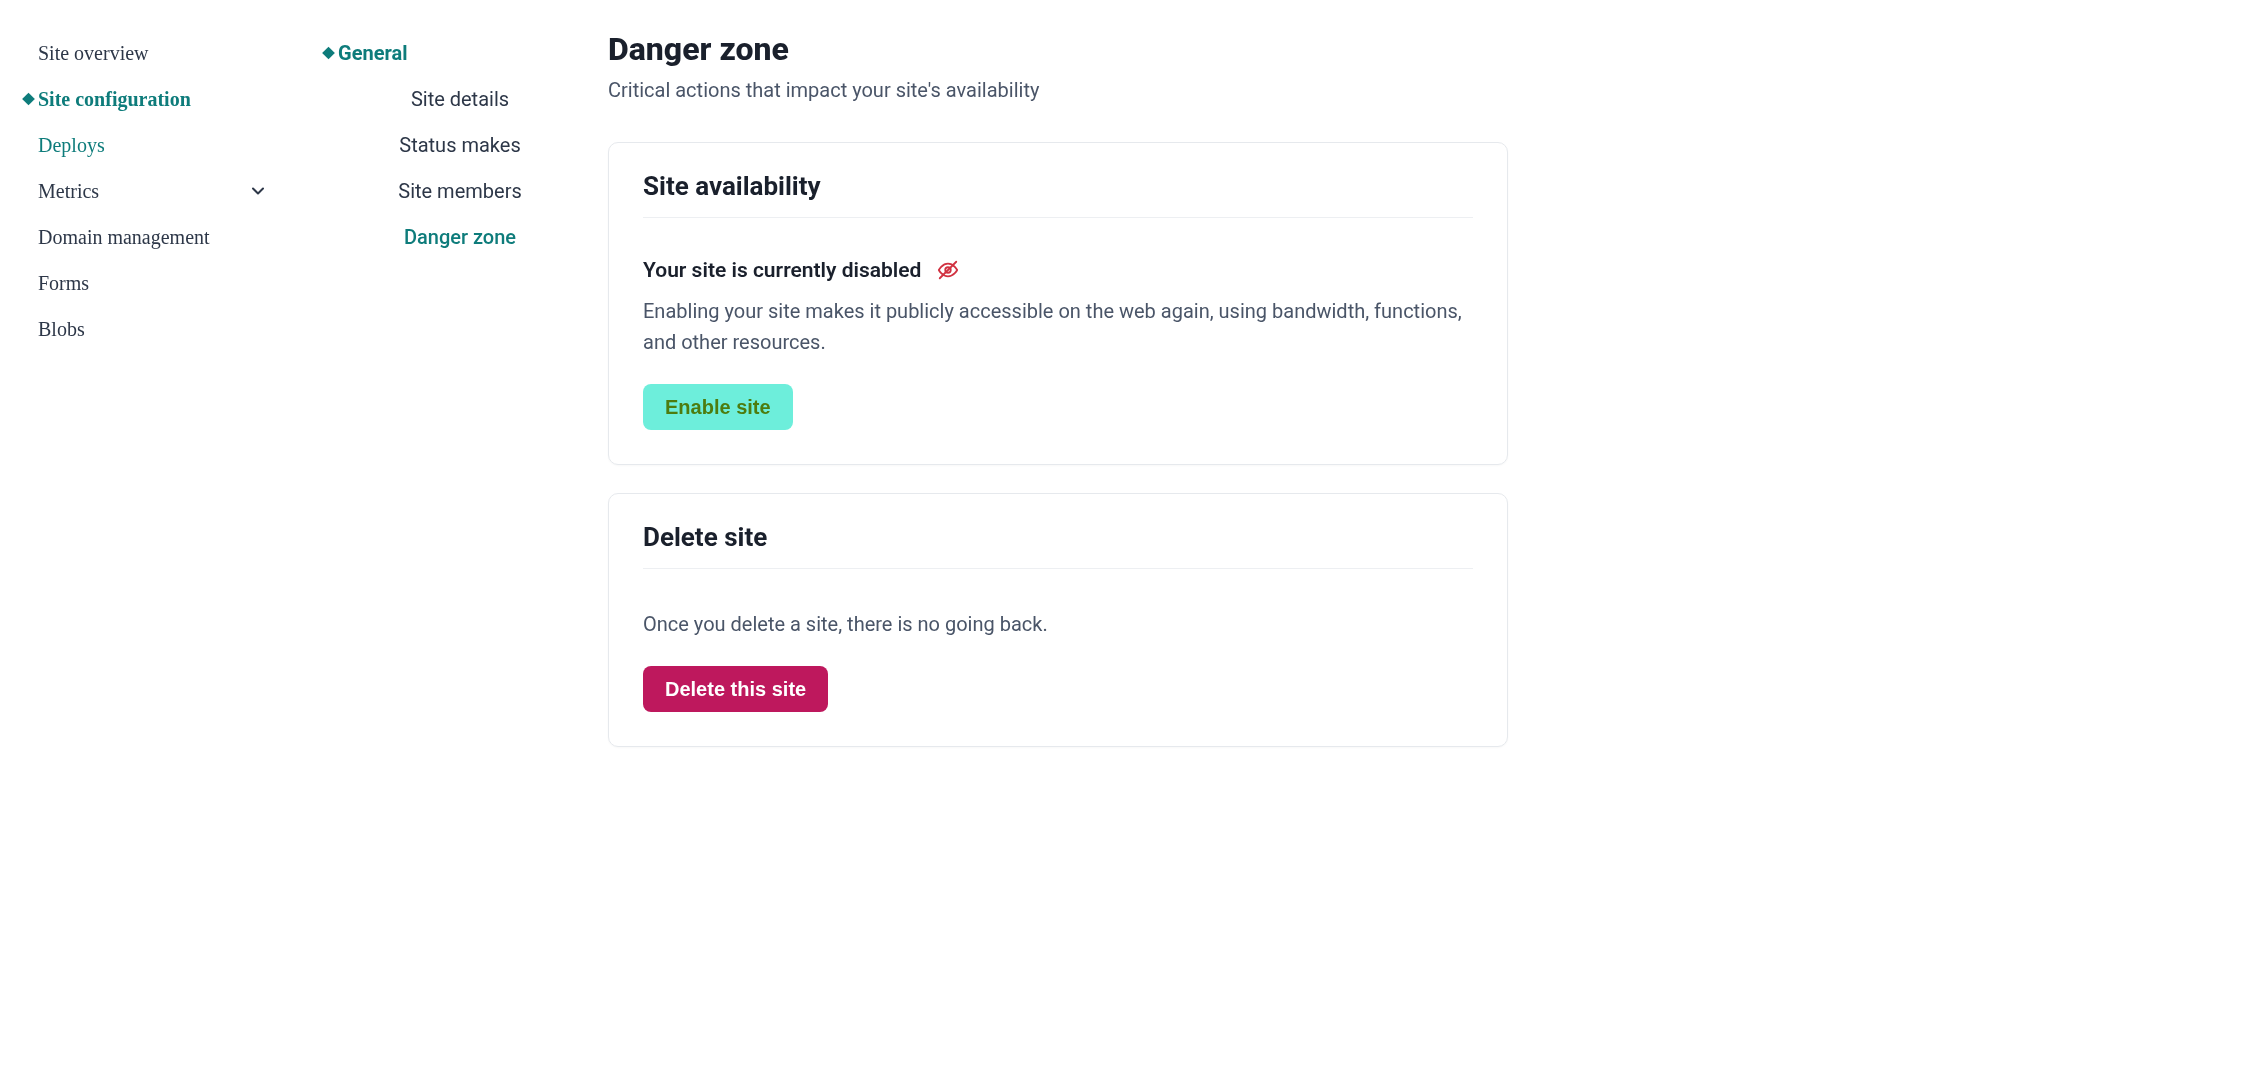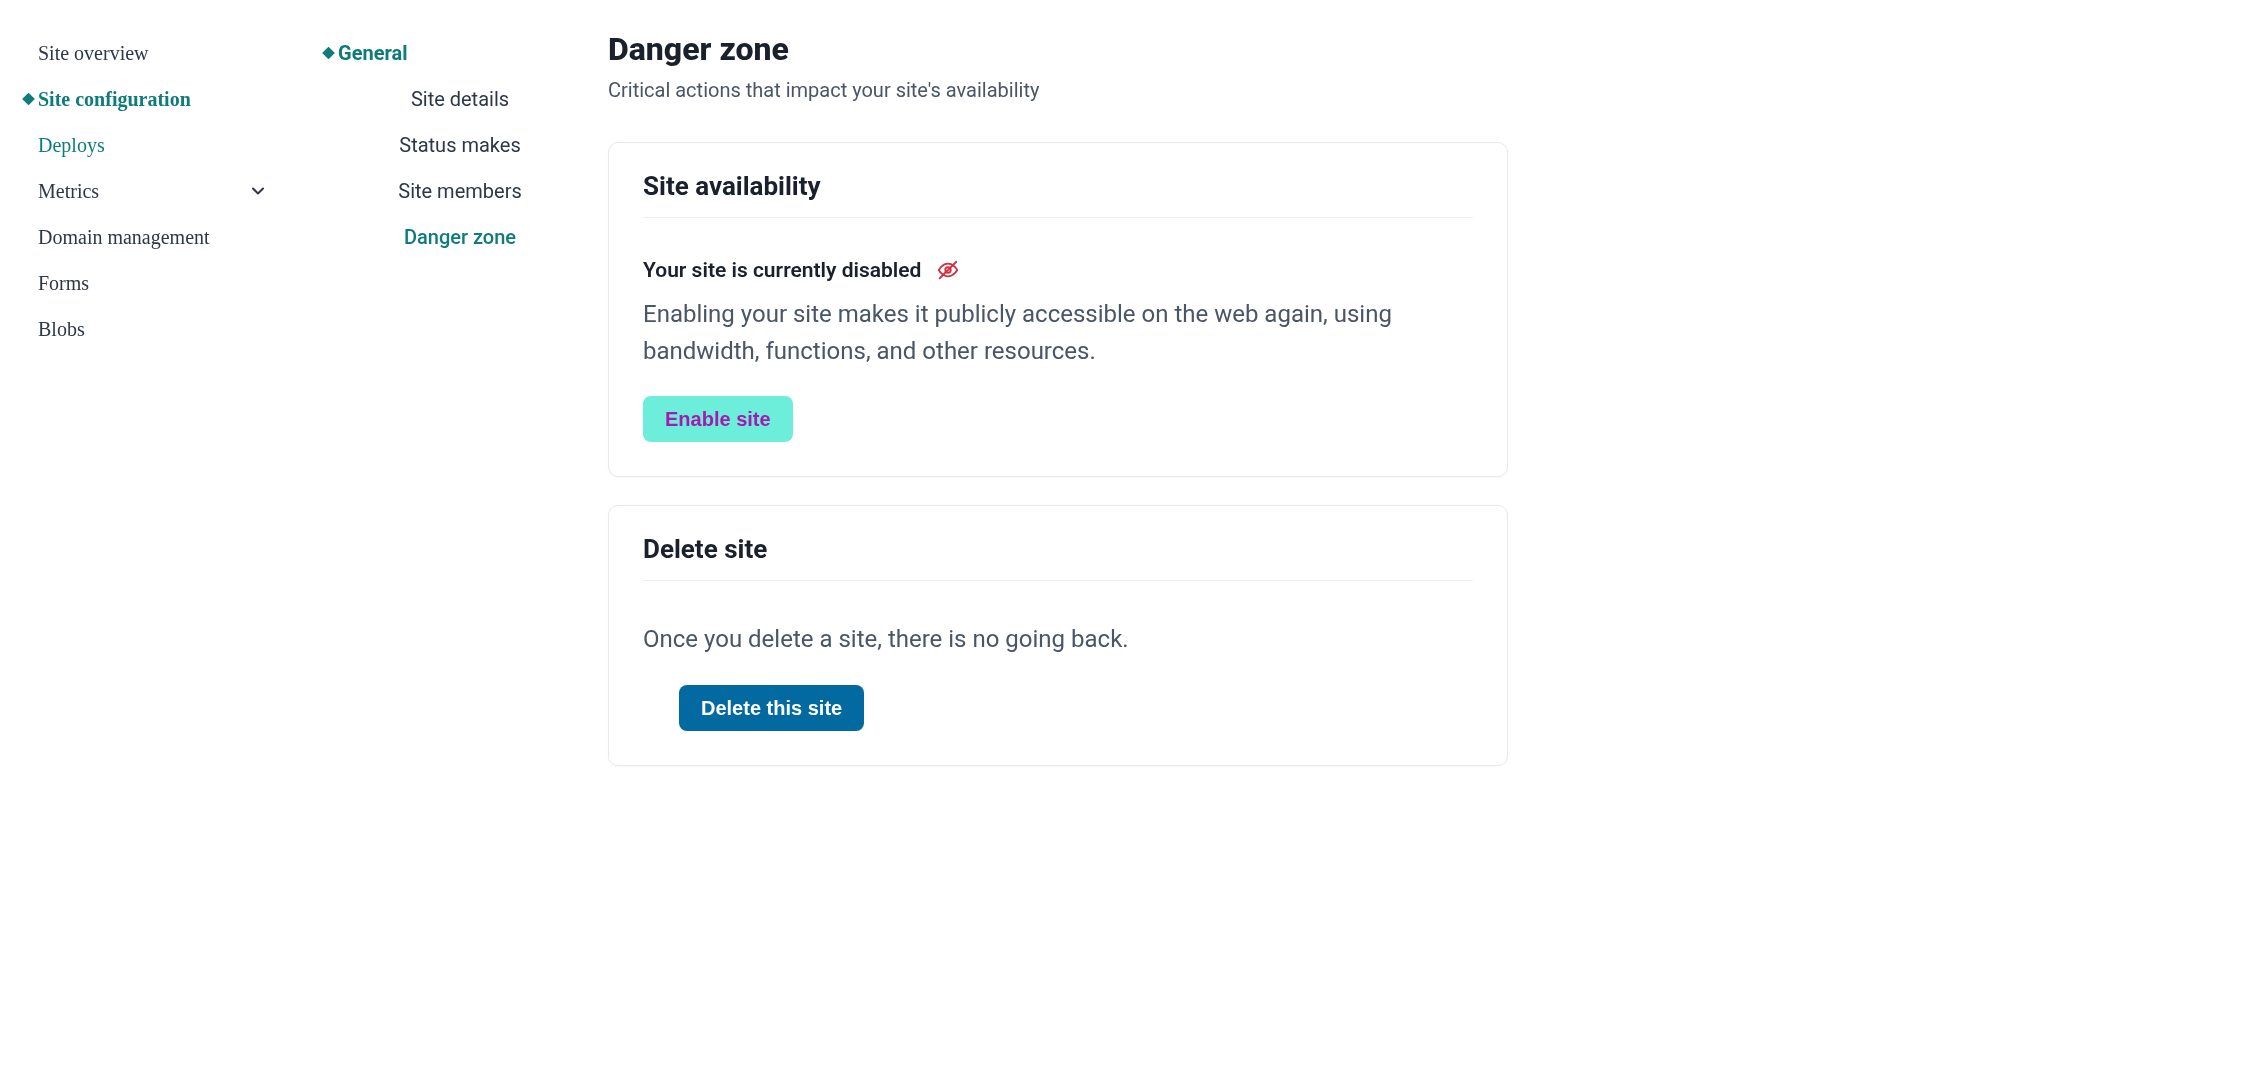--- a/index.html
+++ b/index.html
@@ -106,45 +106,44 @@
       gap: 16px;
       font-size: 21px;
       font-weight: 600;
       color: #1a202c;
       margin-bottom: 14px;
     }
     .disabled-icon svg {
       display: block;
     }
     .card-desc {
-      font-size: 24px;
+      font-size: 20px;
       color: #4a5568;
       line-height: 1.55;
       margin-bottom: 26px;
     }
     .btn {
       display: inline-flex;
       align-items: center;
       justify-content: center;
       font-size: 20px;
       font-weight: 600;
       padding: 13px 22px 13px 22px;
       border-radius: 8px;
       border: none;
       cursor: pointer;
       line-height: 1;
     }
     .btn-teal {
       background: #6deedb;
-      color: #a21caf;
+      color: #4d7c0f;
     }
     .btn-red {
-      background: #0369a1;
+      background: #be185d;
       color: #ffffff;
-      margin-left: 36px;
     }
   </style>
 </head>
 <body>
 
 <nav class="sidebar-primary">
   <div class="nav-item">
     <span class="label">Site overview</span>
   </div>
   <div class="nav-item active">

